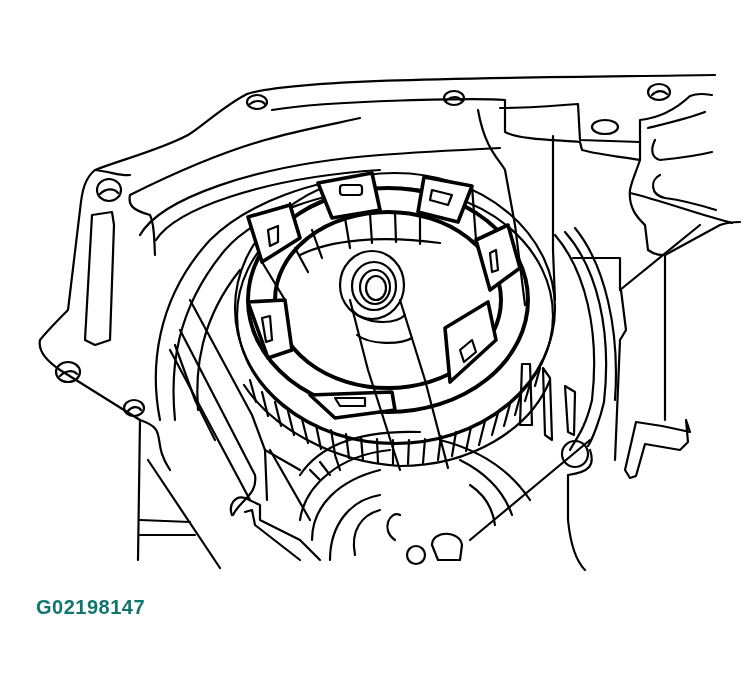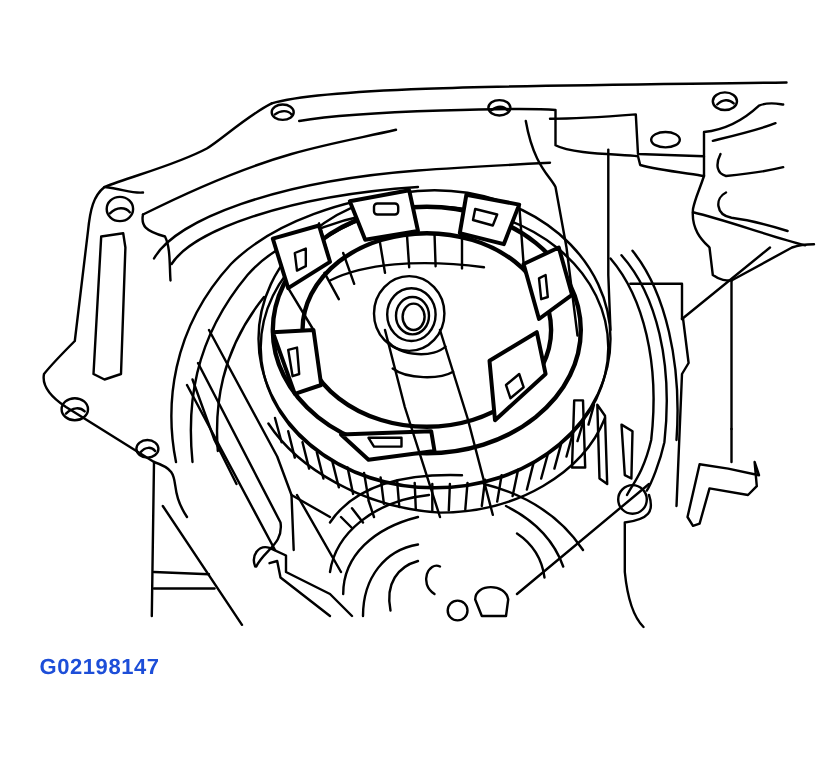--- a/index.html
+++ b/index.html
@@ -2,21 +2,21 @@
 <html><head>
   <meta charset="utf-8">
   <style>
     html, body { margin: 0; padding: 0; background: #ffffff; }
     body { width: 752px; height: 694px; position: relative; overflow: hidden; font-family: "Liberation Sans", sans-serif; }
     #figure { position: absolute; left: 0; top: 0; width: 752px; height: 694px; }
     #figure svg { display: block; }
     .ln { fill: none; stroke: #000; stroke-width: 2.2; stroke-linecap: round; stroke-linejoin: round; }
     .thk { fill: none; stroke: #000; stroke-width: 4; stroke-linejoin: round; }
     .wfk { fill: #fff; stroke: #000; stroke-width: 3.6; stroke-linejoin: round; }
-    #caption { position: absolute; left: 36px; top: 596px; font-size: 20px; font-weight: bold; color: #1d4ed8; letter-spacing: 0.5px; }
+    #caption { position: absolute; left: 36px; top: 596px; font-size: 20px; font-weight: bold; color: #0f766e; letter-spacing: 0.5px; }
   </style>
 </head>
 <body>
 
 <div id="figure">
 <svg width="752" height="694" viewBox="0 0 752 694" xmlns="http://www.w3.org/2000/svg">
 
   <g>
 
     <path class="ln" d="M247,94 C300,78 500,78 715,75"></path>

